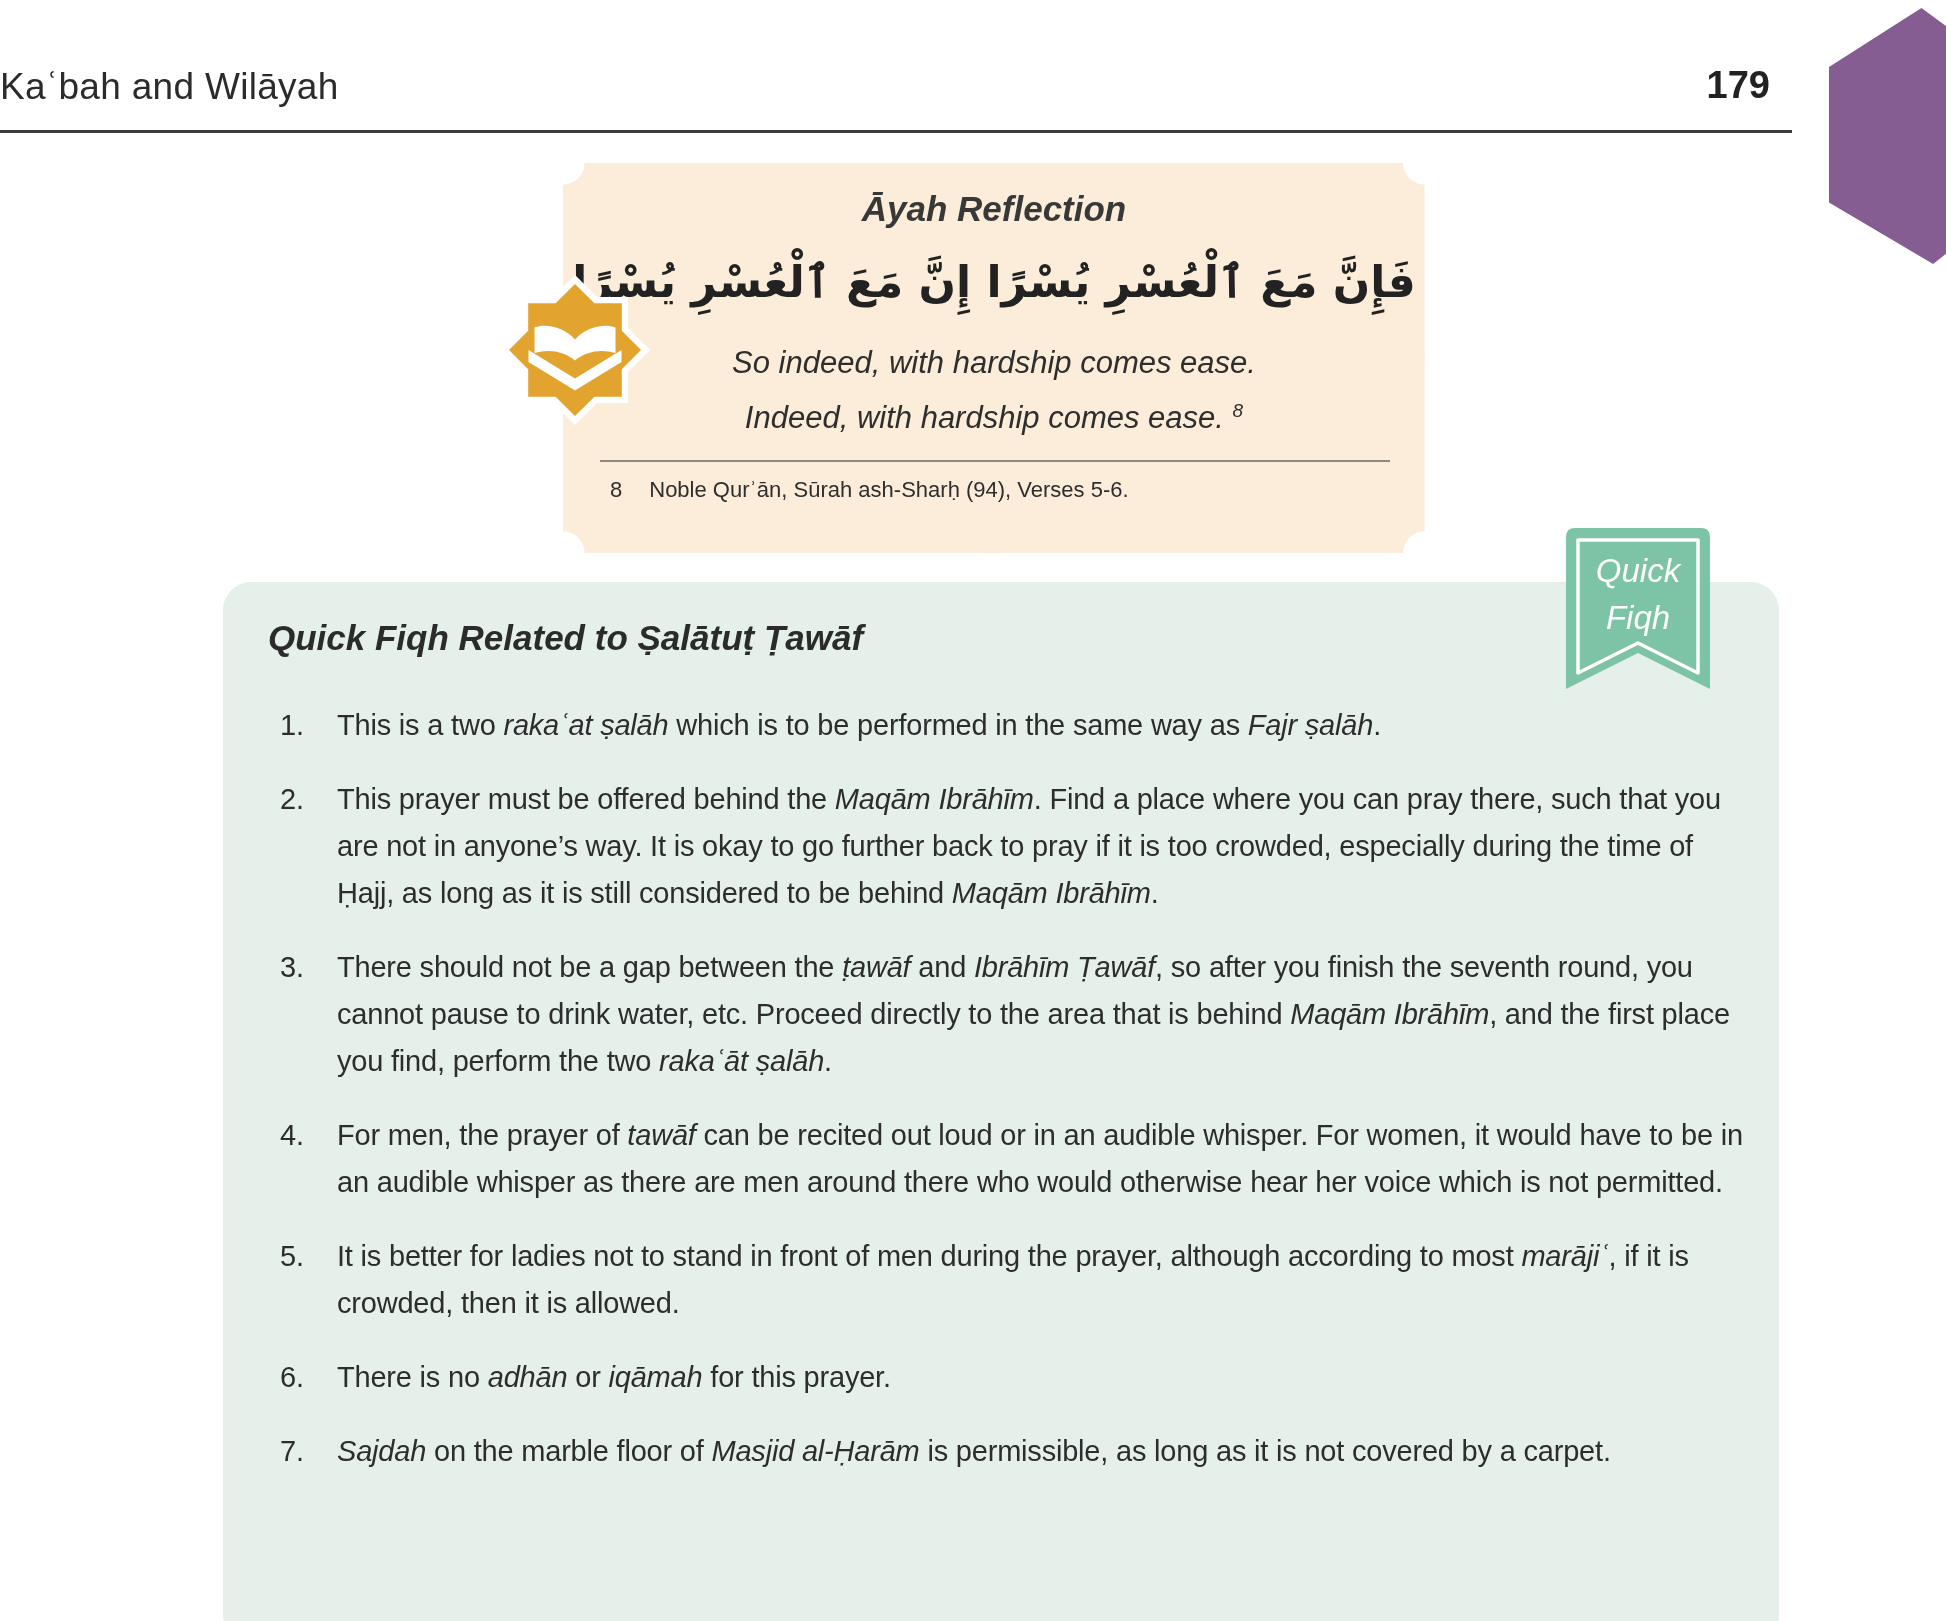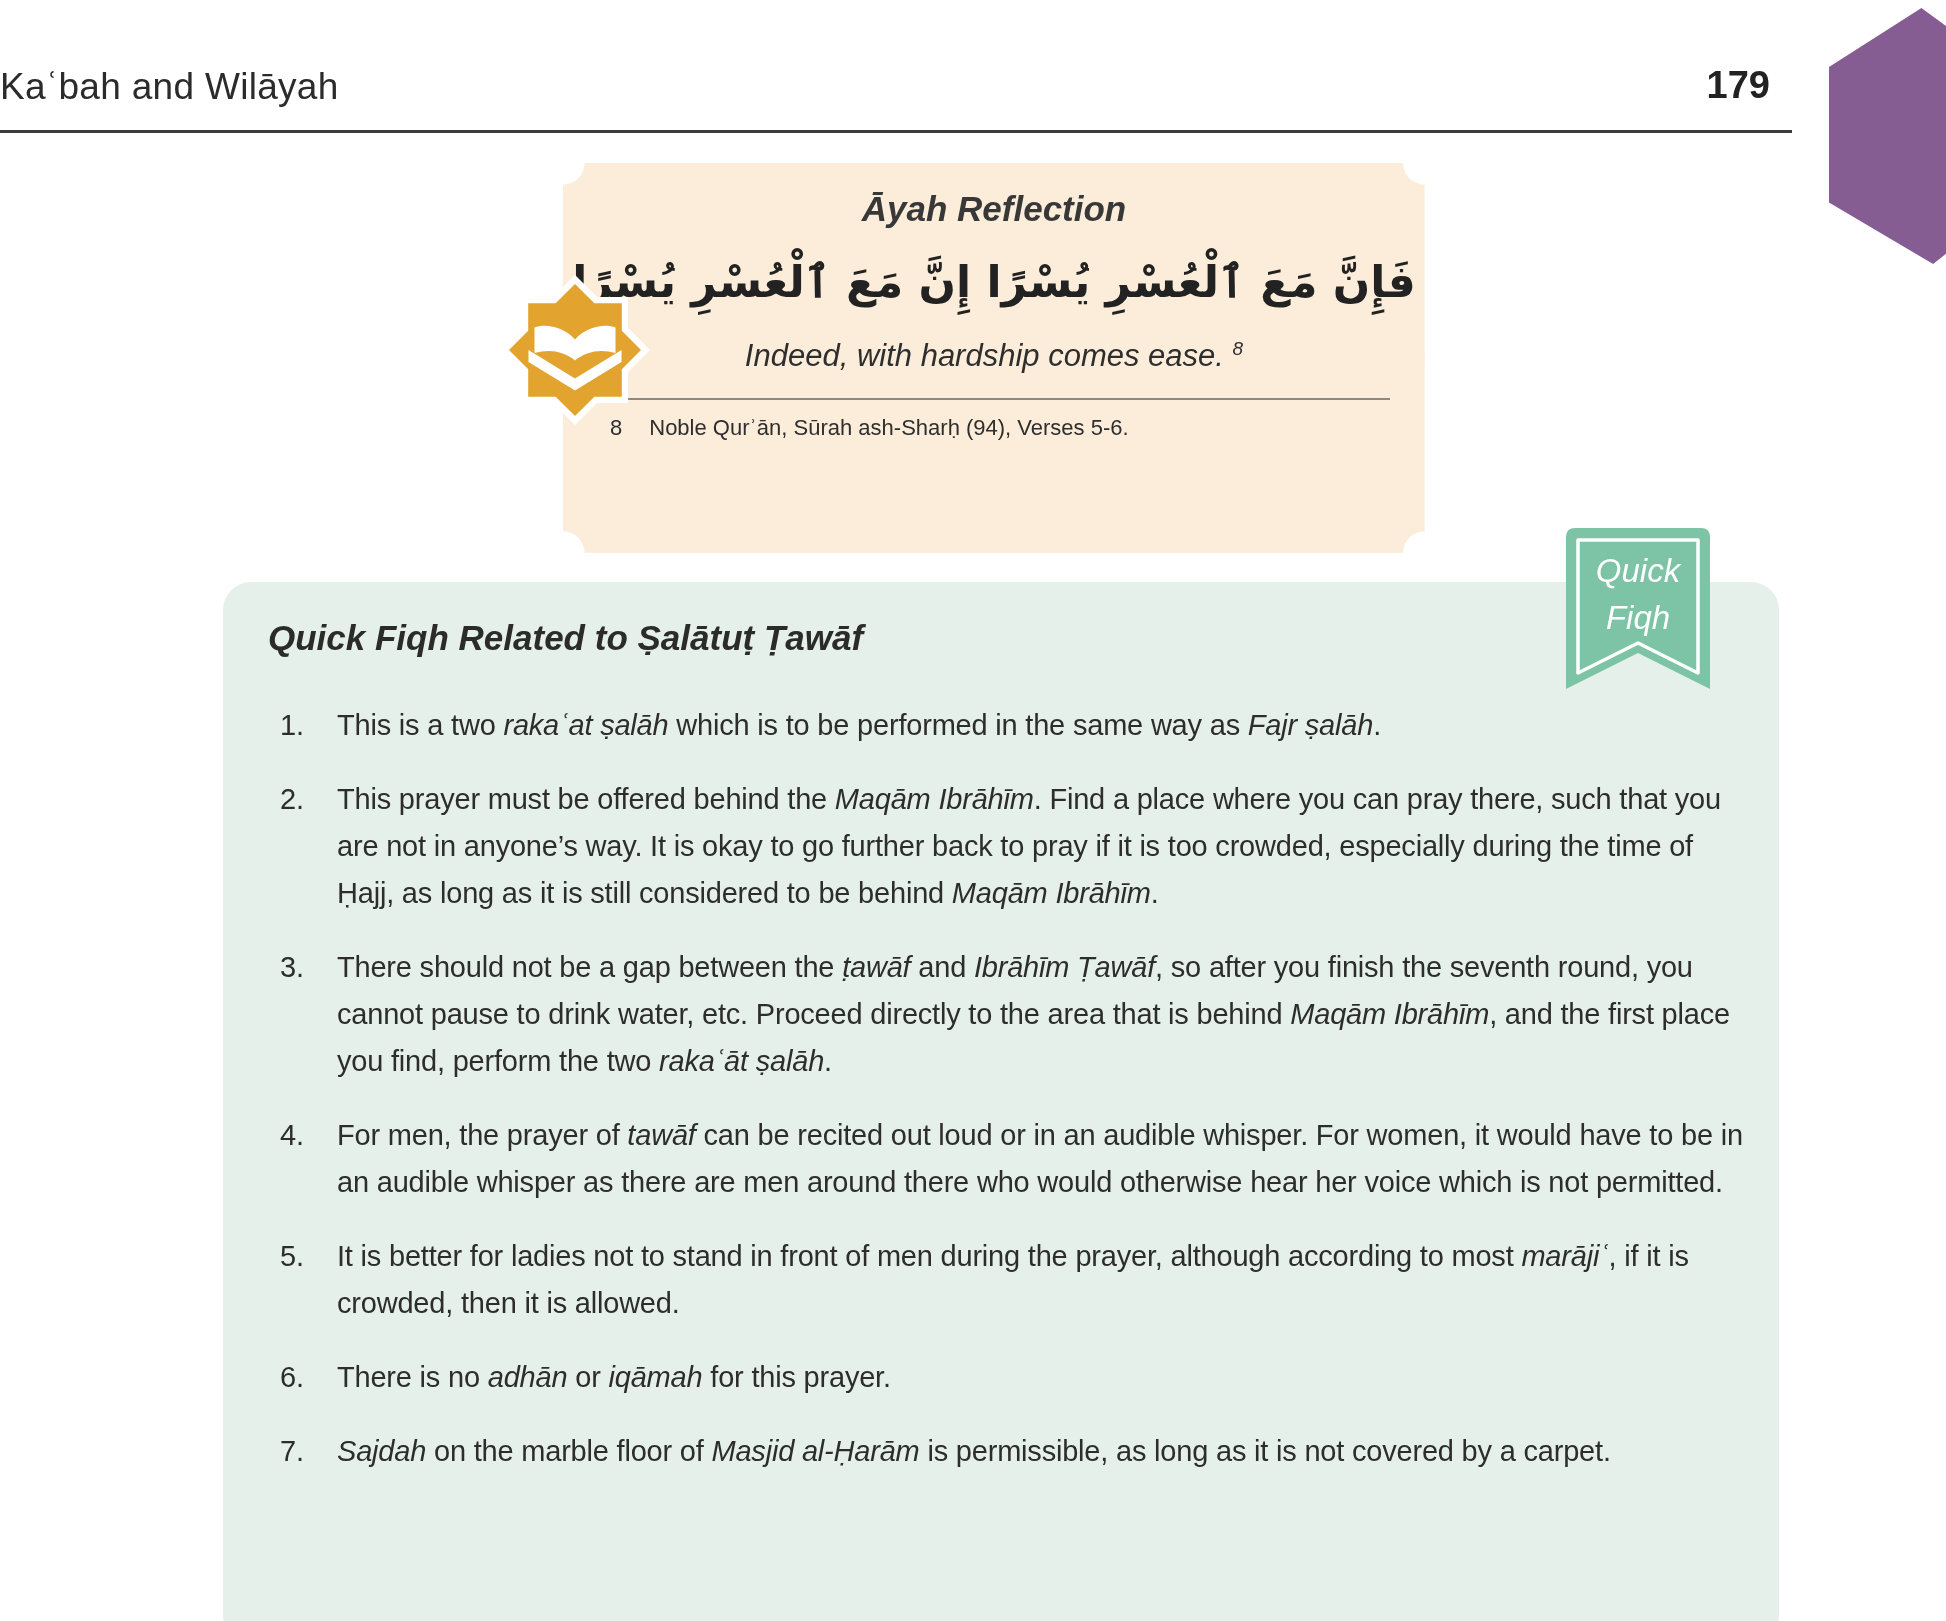--- a/index.html
+++ b/index.html
@@ -113,20 +113,21 @@
   <div class="star-icon">
     <svg viewBox="0 0 100 100" aria-hidden="true">
       <polygon fill="#ffffff" points="100,50 85.4,64.7 85.4,85.4 64.7,85.4 50,100 35.3,85.4 14.6,85.4 14.6,64.7 0,50 14.6,35.3 14.6,14.6 35.3,14.6 50,0 64.7,14.6 85.4,14.6 85.4,35.3"></polygon>
       <polygon fill="#E2A42F" points="94,50 81.2,62.9 81.2,81.2 62.9,81.2 50,94 37.1,81.2 18.8,81.2 18.8,62.9 6,50 18.8,37.1 18.8,18.8 37.1,18.8 50,6 62.9,18.8 81.2,18.8 81.2,37.1"></polygon>
       <path fill="#ffffff" d="M50,43 C43,35 31,32 23,35 L23,52 C33,49 43,51 50,57 C57,51 67,49 77,52 L77,35 C69,32 57,35 50,43 Z"></path>
       <path fill="#ffffff" d="M19,50 L50,69 L81,50 L81,58 L50,77 L19,58 Z"></path>
     </svg>
   </div>
   <h2 class="ayah-title">Āyah Reflection</h2>
   <div class="ayah-arabic">فَإِنَّ مَعَ ٱلْعُسْرِ يُسْرًا إِنَّ مَعَ ٱلْعُسْرِ يُسْرًا</div>
+  <div class="ayah-translation first">So indeed, with hardship comes ease.</div>
   <div class="ayah-translation"><span>Indeed, with hardship comes ease.</span> <sup>8</sup></div>
   <div class="fn-rule"></div>
   <div class="footnote">
     <span class="fn-num">8</span><span>Noble Qurʾān, Sūrah ash-Sharḥ (94), Verses 5-6.</span>
   </div>
 </section>
 
 <section class="qf-panel">
   <h2 class="qf-heading">Quick Fiqh Related to Ṣalātuṭ Ṭawāf</h2>
   <ol class="qf-list">

